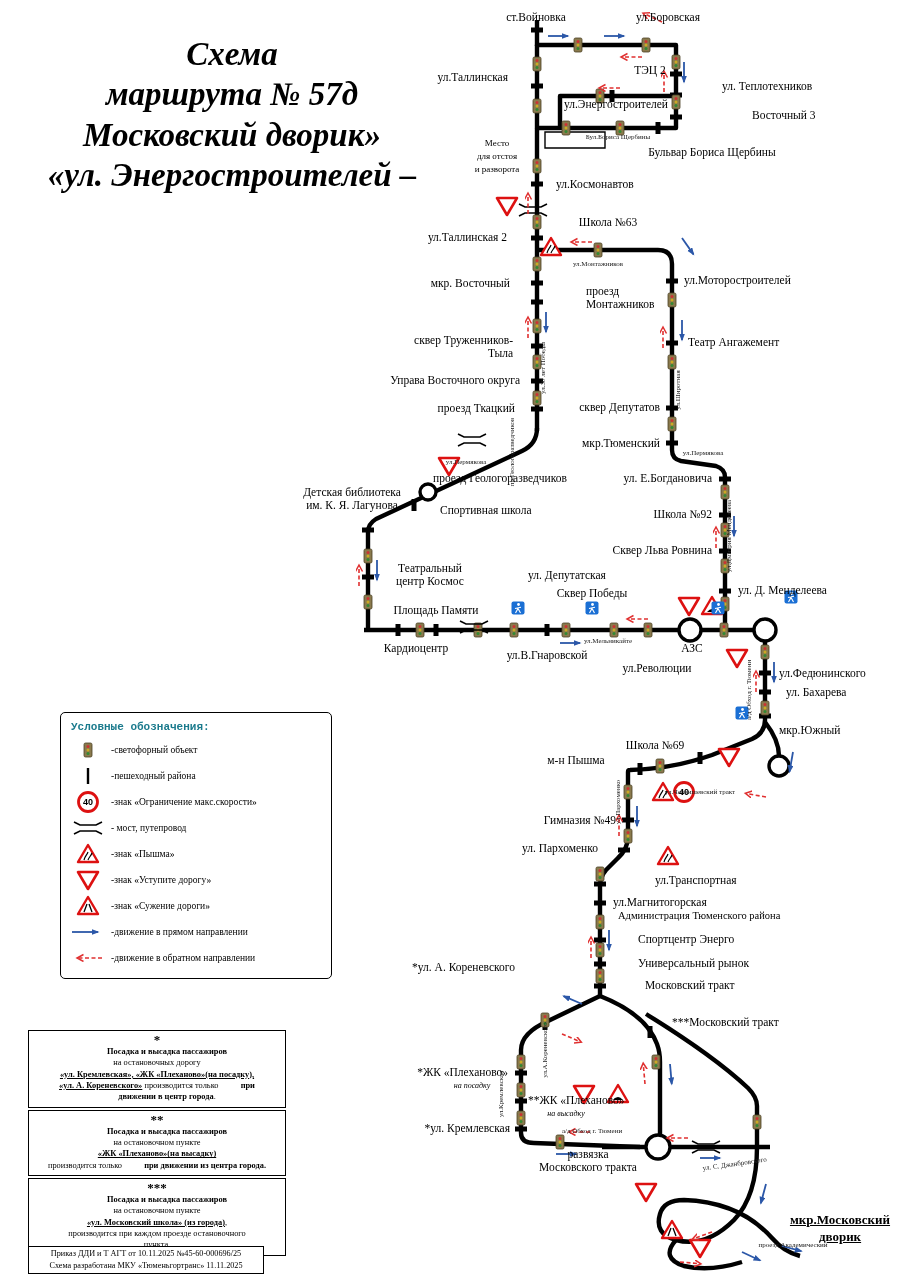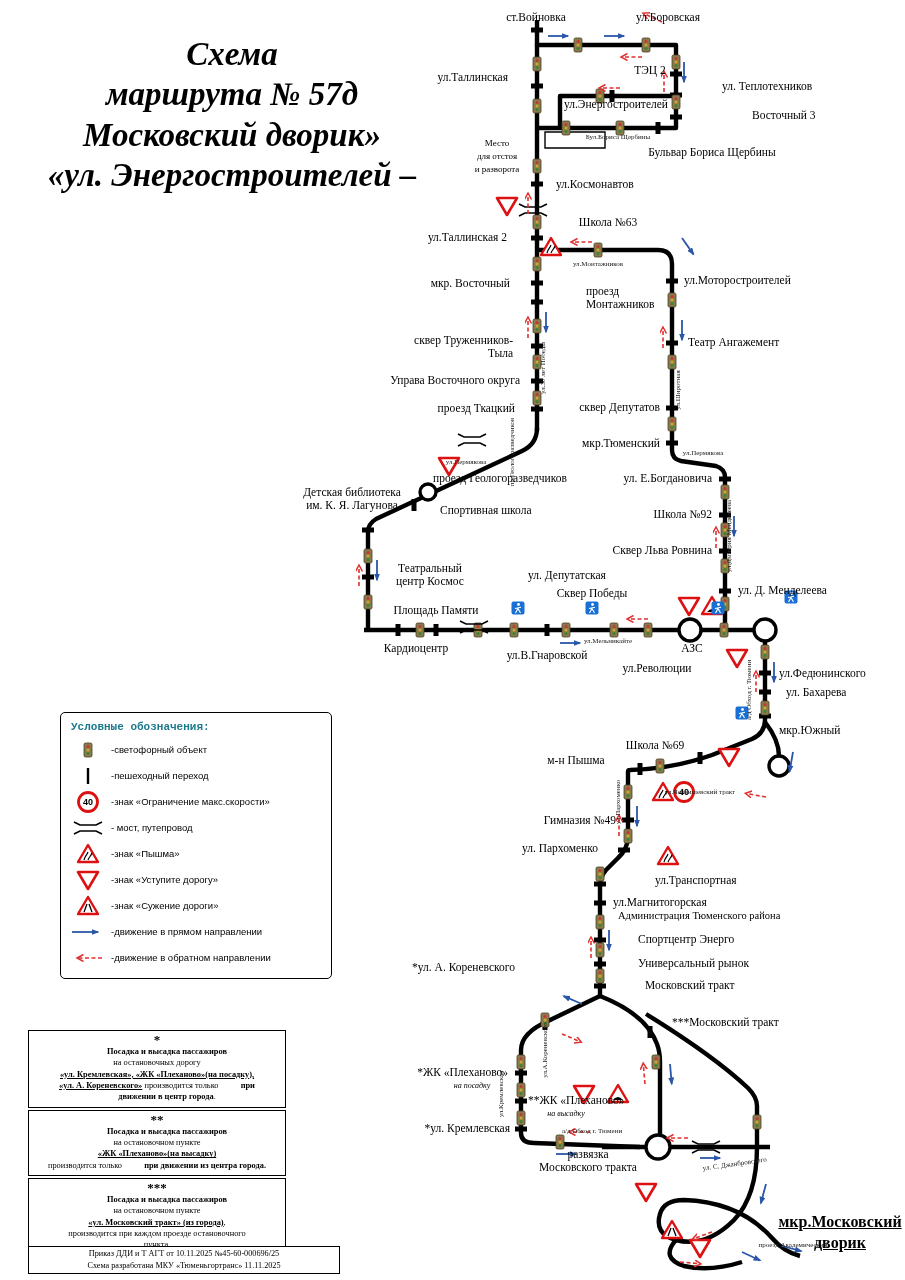--- a/index.html
+++ b/index.html
@@ -15,31 +15,31 @@
   .it{font-style:italic;}
   .slbl{font-family:"Liberation Serif",serif;fill:#222;}
   .ab{stroke:#2b57a8;stroke-width:1.8;fill:none;}
   .ar{stroke:#e03030;stroke-width:1.6;fill:none;stroke-dasharray:4 2.5;}
   .legend{position:absolute;left:28px;top:712px;width:272px;border:1.6px solid #000;
           border-radius:5px;background:#fff;padding:6px 4px 6px 4px;box-sizing:border-box;margin-left:32px;}
   .lg-title{color:#1a7a8c;font-weight:bold;font-family:"Liberation Mono",monospace;
             font-size:11px;margin:2px 0 5px 6px;}
   .lg-row{display:flex;align-items:center;margin:2px 0;}
   .lg-ic{width:46px;min-width:46px;display:flex;justify-content:center;align-items:center;}
-  .lg-tx{font-family:Liberation Sans, sans-serif;font-size:9.5px;line-height:1.15;}
+  .lg-tx{font-family:Liberation Serif, serif;font-size:9.5px;line-height:1.15;}
   .fnwrap{position:absolute;left:28px;top:1030px;width:258px;}
   .fnbox{border:1.2px solid #000;background:#fff;text-align:center;padding:2px 4px 4px 4px;
          margin-bottom:2px;font-size:8.4px;line-height:1.35;}
   .fn-star{font-weight:bold;font-size:13px;line-height:1;}
   .fn-line .b{font-weight:bold;padding-left:20px;}
   .fn-line .u{font-weight:bold;text-decoration:underline;}
-  .orderbox{position:absolute;left:28px;top:1246px;width:312px;border:1px solid #000;
+  .orderbox{position:absolute;left:28px;top:1246px;width:236px;border:1px solid #000;
             background:#fff;font-size:8.2px;line-height:1.45;text-align:center;padding:1px 2px;box-sizing:border-box;}
   .dest{position:absolute;left:778px;top:1212px;width:124px;text-align:center;
-        font-weight:bold;font-size:16px;line-height:1.3;}
+        font-weight:bold;font-size:13px;line-height:1.3;}
   .dest span{text-decoration:underline;display:block;}
 </style>
 </head>
 <body>
 
 <div class="page">
 
   <div class="title">
     <div>Схема</div>
     <div>маршрута № 57д</div>
@@ -468,21 +468,21 @@
             </svg>
           </span>
           <span class="lg-tx">-светофорный объект</span>
         </div>
         <div class="lg-row">
           <span class="lg-ic">
             <svg width="44" height="24" viewBox="-22 -12 44 24">
               <use href="#ic-pedline"></use>
             </svg>
           </span>
-          <span class="lg-tx">-пешеходный переход</span>
+          <span class="lg-tx">-пешеходный района</span>
         </div>
         <div class="lg-row">
           <span class="lg-ic">
             <svg width="44" height="24" viewBox="-22 -12 44 24">
               <use href="#ic-s40"></use>
             </svg>
           </span>
           <span class="lg-tx">-знак «Ограничение макс.скорости»</span>
         </div>
         <div class="lg-row">
@@ -549,21 +549,21 @@
         <div class="fn-star">**</div>
         <div class="fn-line"><span class="b">Посадка и высадка пассажиров</span></div>
         <div class="fn-line"><span class="">на остановочном пункте</span></div>
         <div class="fn-line"><span class="u">«ЖК «Плеханово»(на высадку)</span></div>
         <div class="fn-line"><span class="">производится только </span><span class="b">при движении из центра города.</span></div>
       </div>
       <div class="fnbox">
         <div class="fn-star">***</div>
         <div class="fn-line"><span class="b">Посадка и высадка пассажиров</span></div>
         <div class="fn-line"><span class="">на остановочном пункте</span></div>
-        <div class="fn-line"><span class="u">«ул. Московский тракт» (из города)</span><span class="">,</span></div>
+        <div class="fn-line"><span class="u">«ул. Московский школа» (из города)</span><span class="">,</span></div>
         <div class="fn-line"><span class="">производится при каждом проезде остановочного</span></div>
         <div class="fn-line"><span class="">пункта.</span></div>
       </div>
     </div>
 
   <div class="orderbox">
     <div>Приказ ДДИ и Т АГТ от 10.11.2025 №45-60-000696/25</div>
     <div>Схема разработана МКУ «Тюменьгортранс» 11.11.2025</div>
   </div>
 

